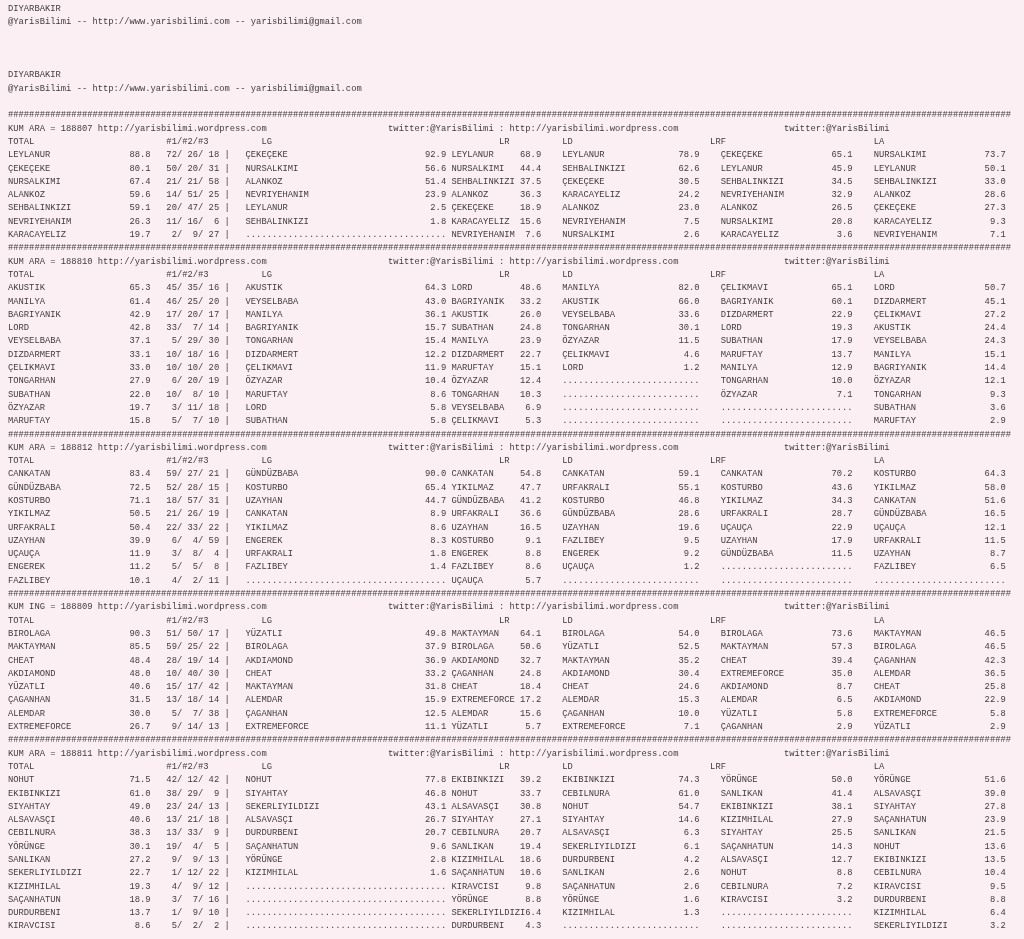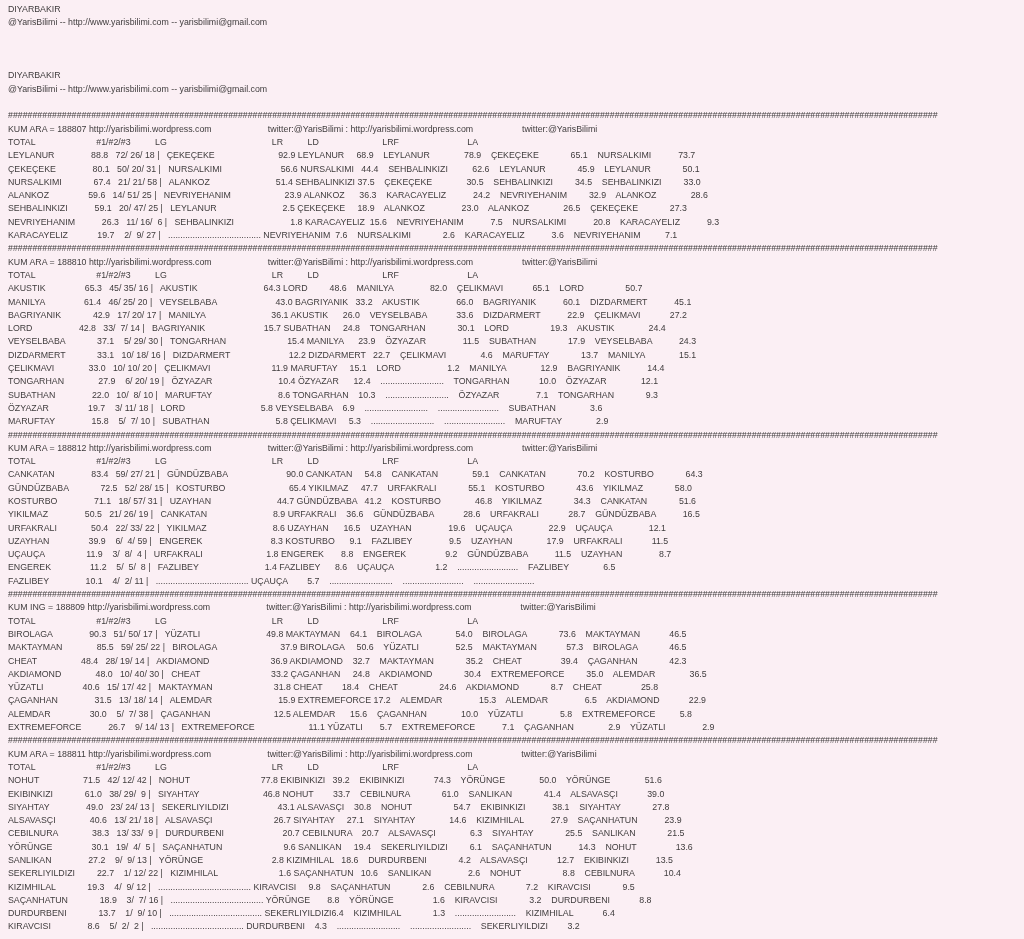--- a/index.html
+++ b/index.html
@@ -1,20 +1,20 @@
 <!DOCTYPE html>
 <html><head>
 <meta charset="utf-8">
 <style>
   html,body{margin:0;padding:0;}
   body{width:1024px;height:939px;overflow:hidden;background:#fbeff4;}
   .page{padding:3px 0 0 8px;}
   pre{
     margin:0;
-    font-family:Liberation Sans, sans-serif;
+    font-family:Liberation Mono, monospace;
     font-size:8.8px;
     line-height:13.3px;
     white-space:pre;
     color:#3f3c3d;
   }
 </style>
 </head>
 <body style="background: rgb(251, 239, 244);">
 
 <div class="page">

